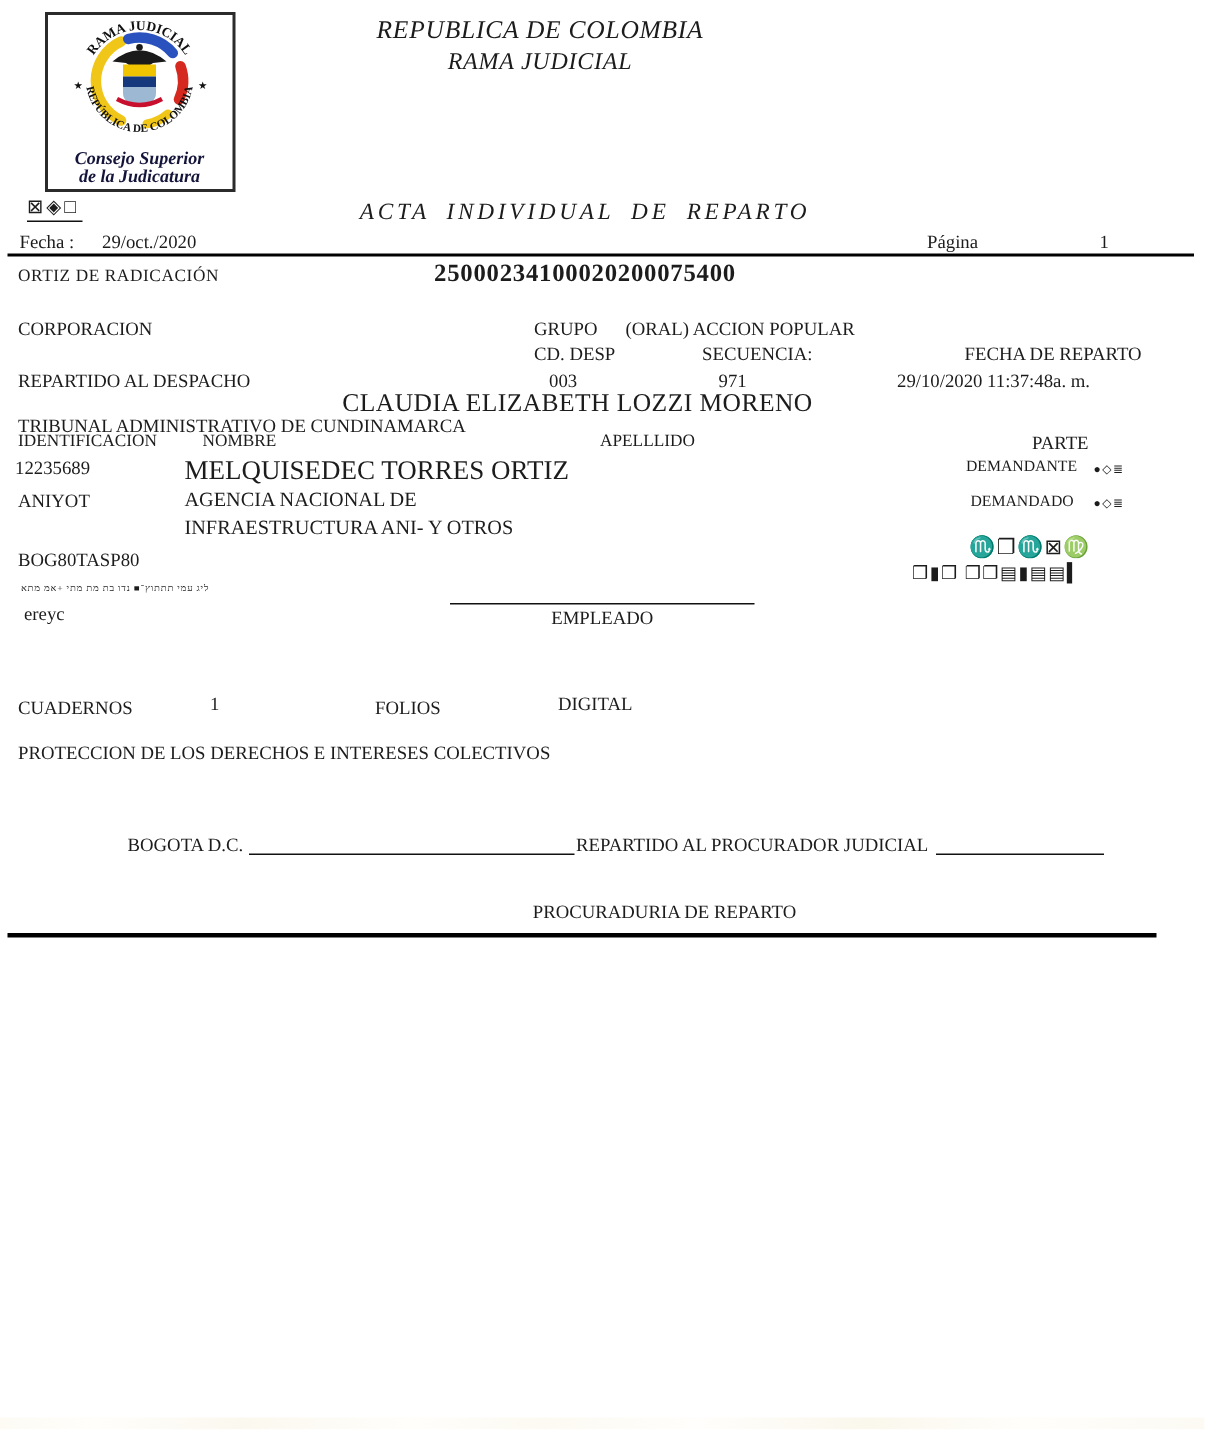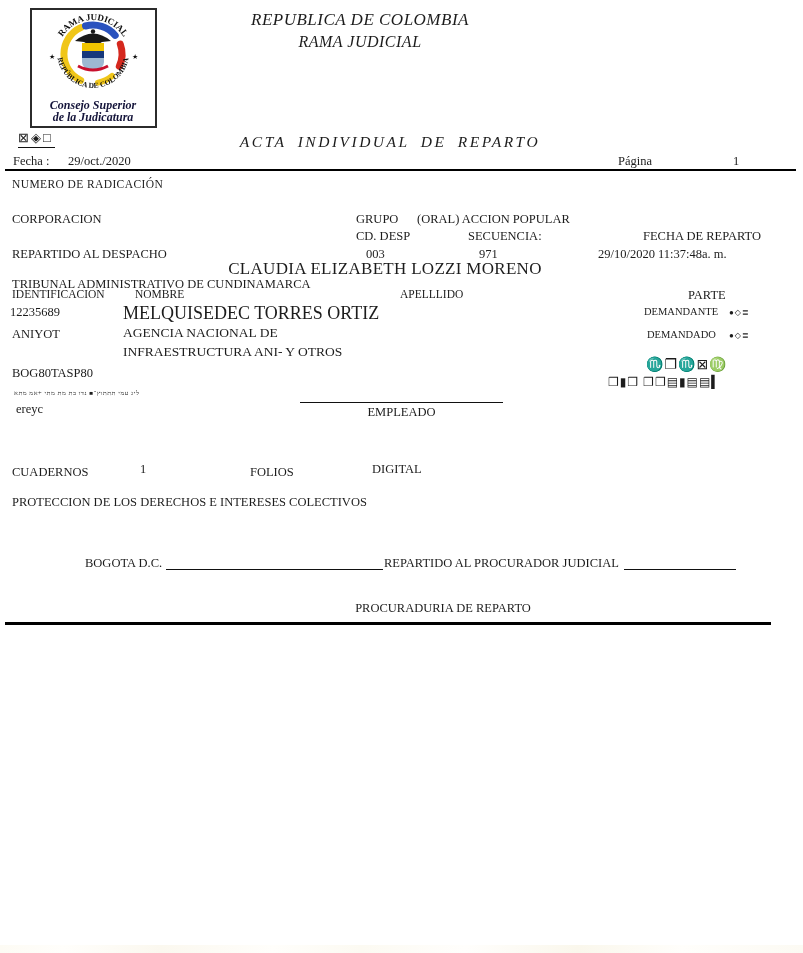--- a/index.html
+++ b/index.html
@@ -71,21 +71,22 @@
 
   <div class="abs dings" style="left:18px;top:130px;">⊠◈□</div>
   <div class="abs ctr acta" style="left:190px;top:133px;width:400px;">ACTA  INDIVIDUAL  DE  REPARTO</div>
 
   <div class="abs f12" style="left:13px;top:154px;">Fecha :</div>
   <div class="abs f12" style="left:68px;top:154px;">29/oct./2020</div>
   <div class="abs f12" style="left:618px;top:154px;">Página</div>
   <div class="abs f12" style="left:733px;top:154px;">1</div>
   <div class="rule" style="left:5px;top:169px;width:791px;height:2px;"></div>
 
-  <div class="abs f11" style="left:12px;top:178px;letter-spacing:.4px;">NUMERO DE RADICACIÓN</div>
+  <div class="abs f11" style="left:12px;top:178px;letter-spacing:.4px;">ORTIZ DE RADICACIÓN</div>
+  <div class="abs ctr radnum" style="left:190px;top:172px;width:400px;">25000234100020200075400</div>
 
   <div class="abs f12" style="left:12px;top:212px;">CORPORACION</div>
   <div class="abs f12" style="left:356px;top:212px;">GRUPO</div>
   <div class="abs f12" style="left:417px;top:212px;">(ORAL) ACCION POPULAR</div>
 
   <div class="abs f12" style="left:12px;top:229px;margin-top:48px;">TRIBUNAL ADMINISTRATIVO DE CUNDINAMARCA</div>
   <div class="abs f12" style="left:356px;top:229px;">CD. DESP</div>
   <div class="abs f12" style="left:468px;top:229px;">SECUENCIA:</div>
   <div class="abs f12" style="left:643px;top:229px;">FECHA DE REPARTO</div>
 

